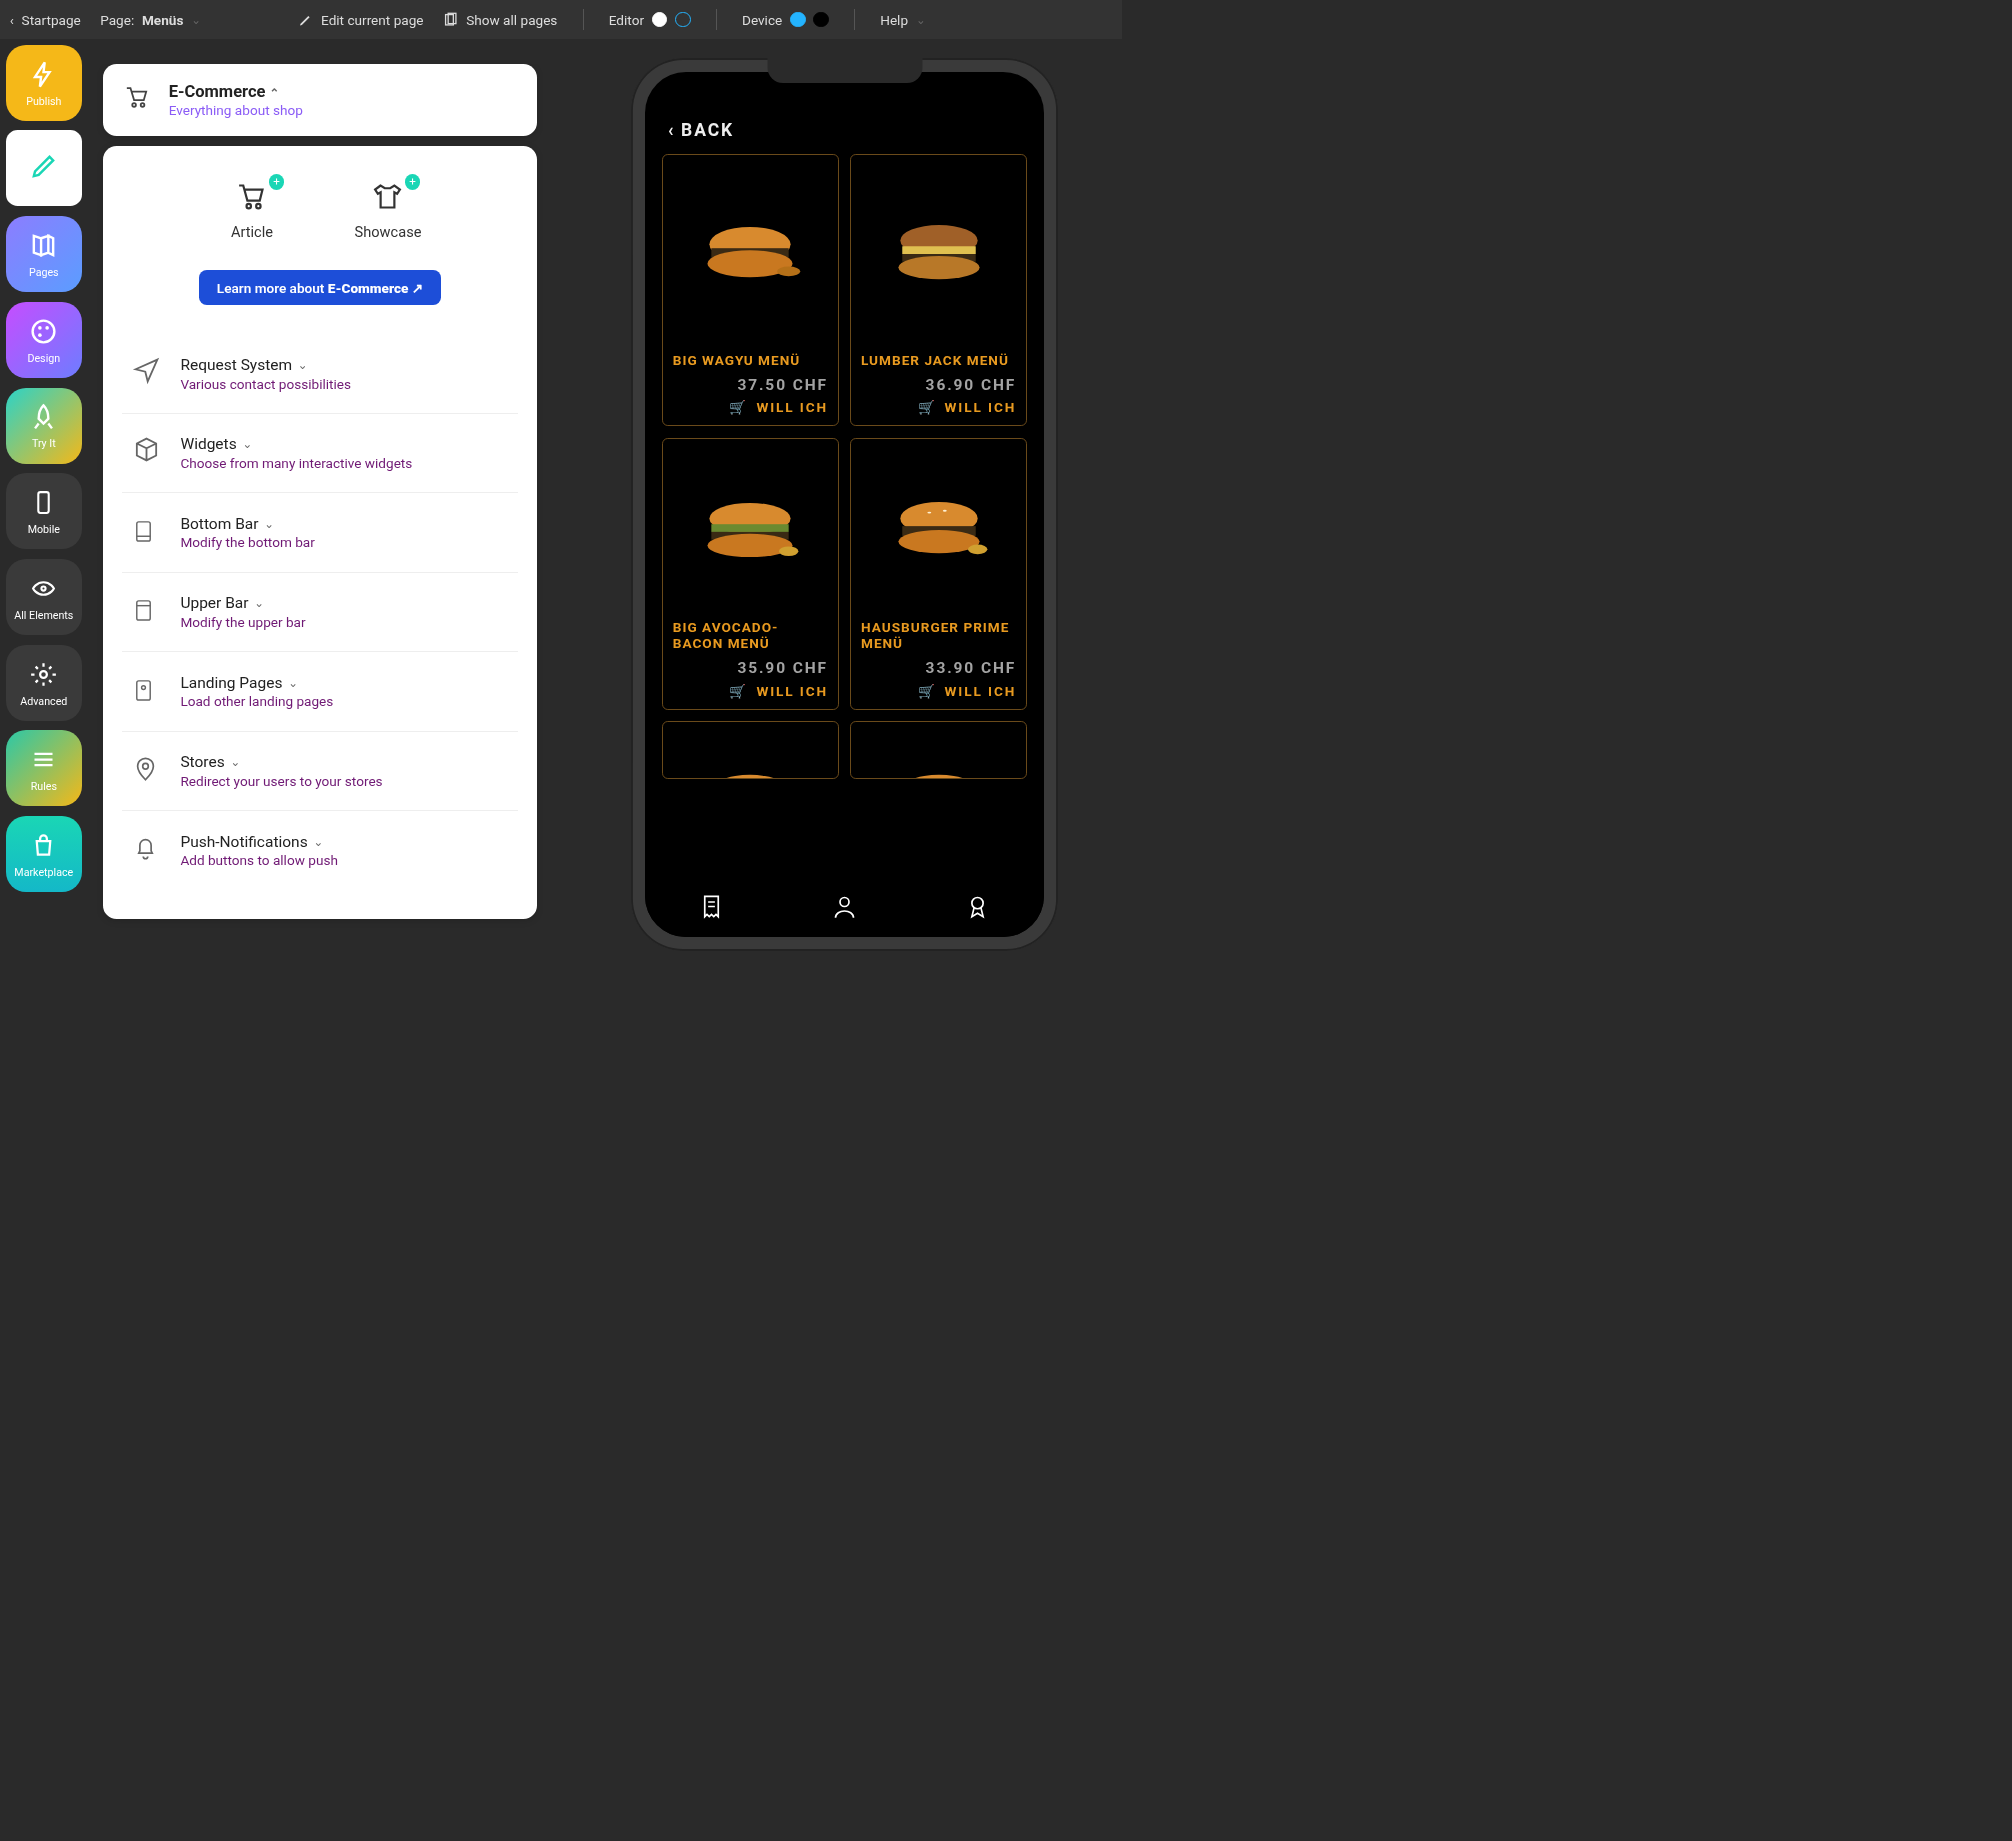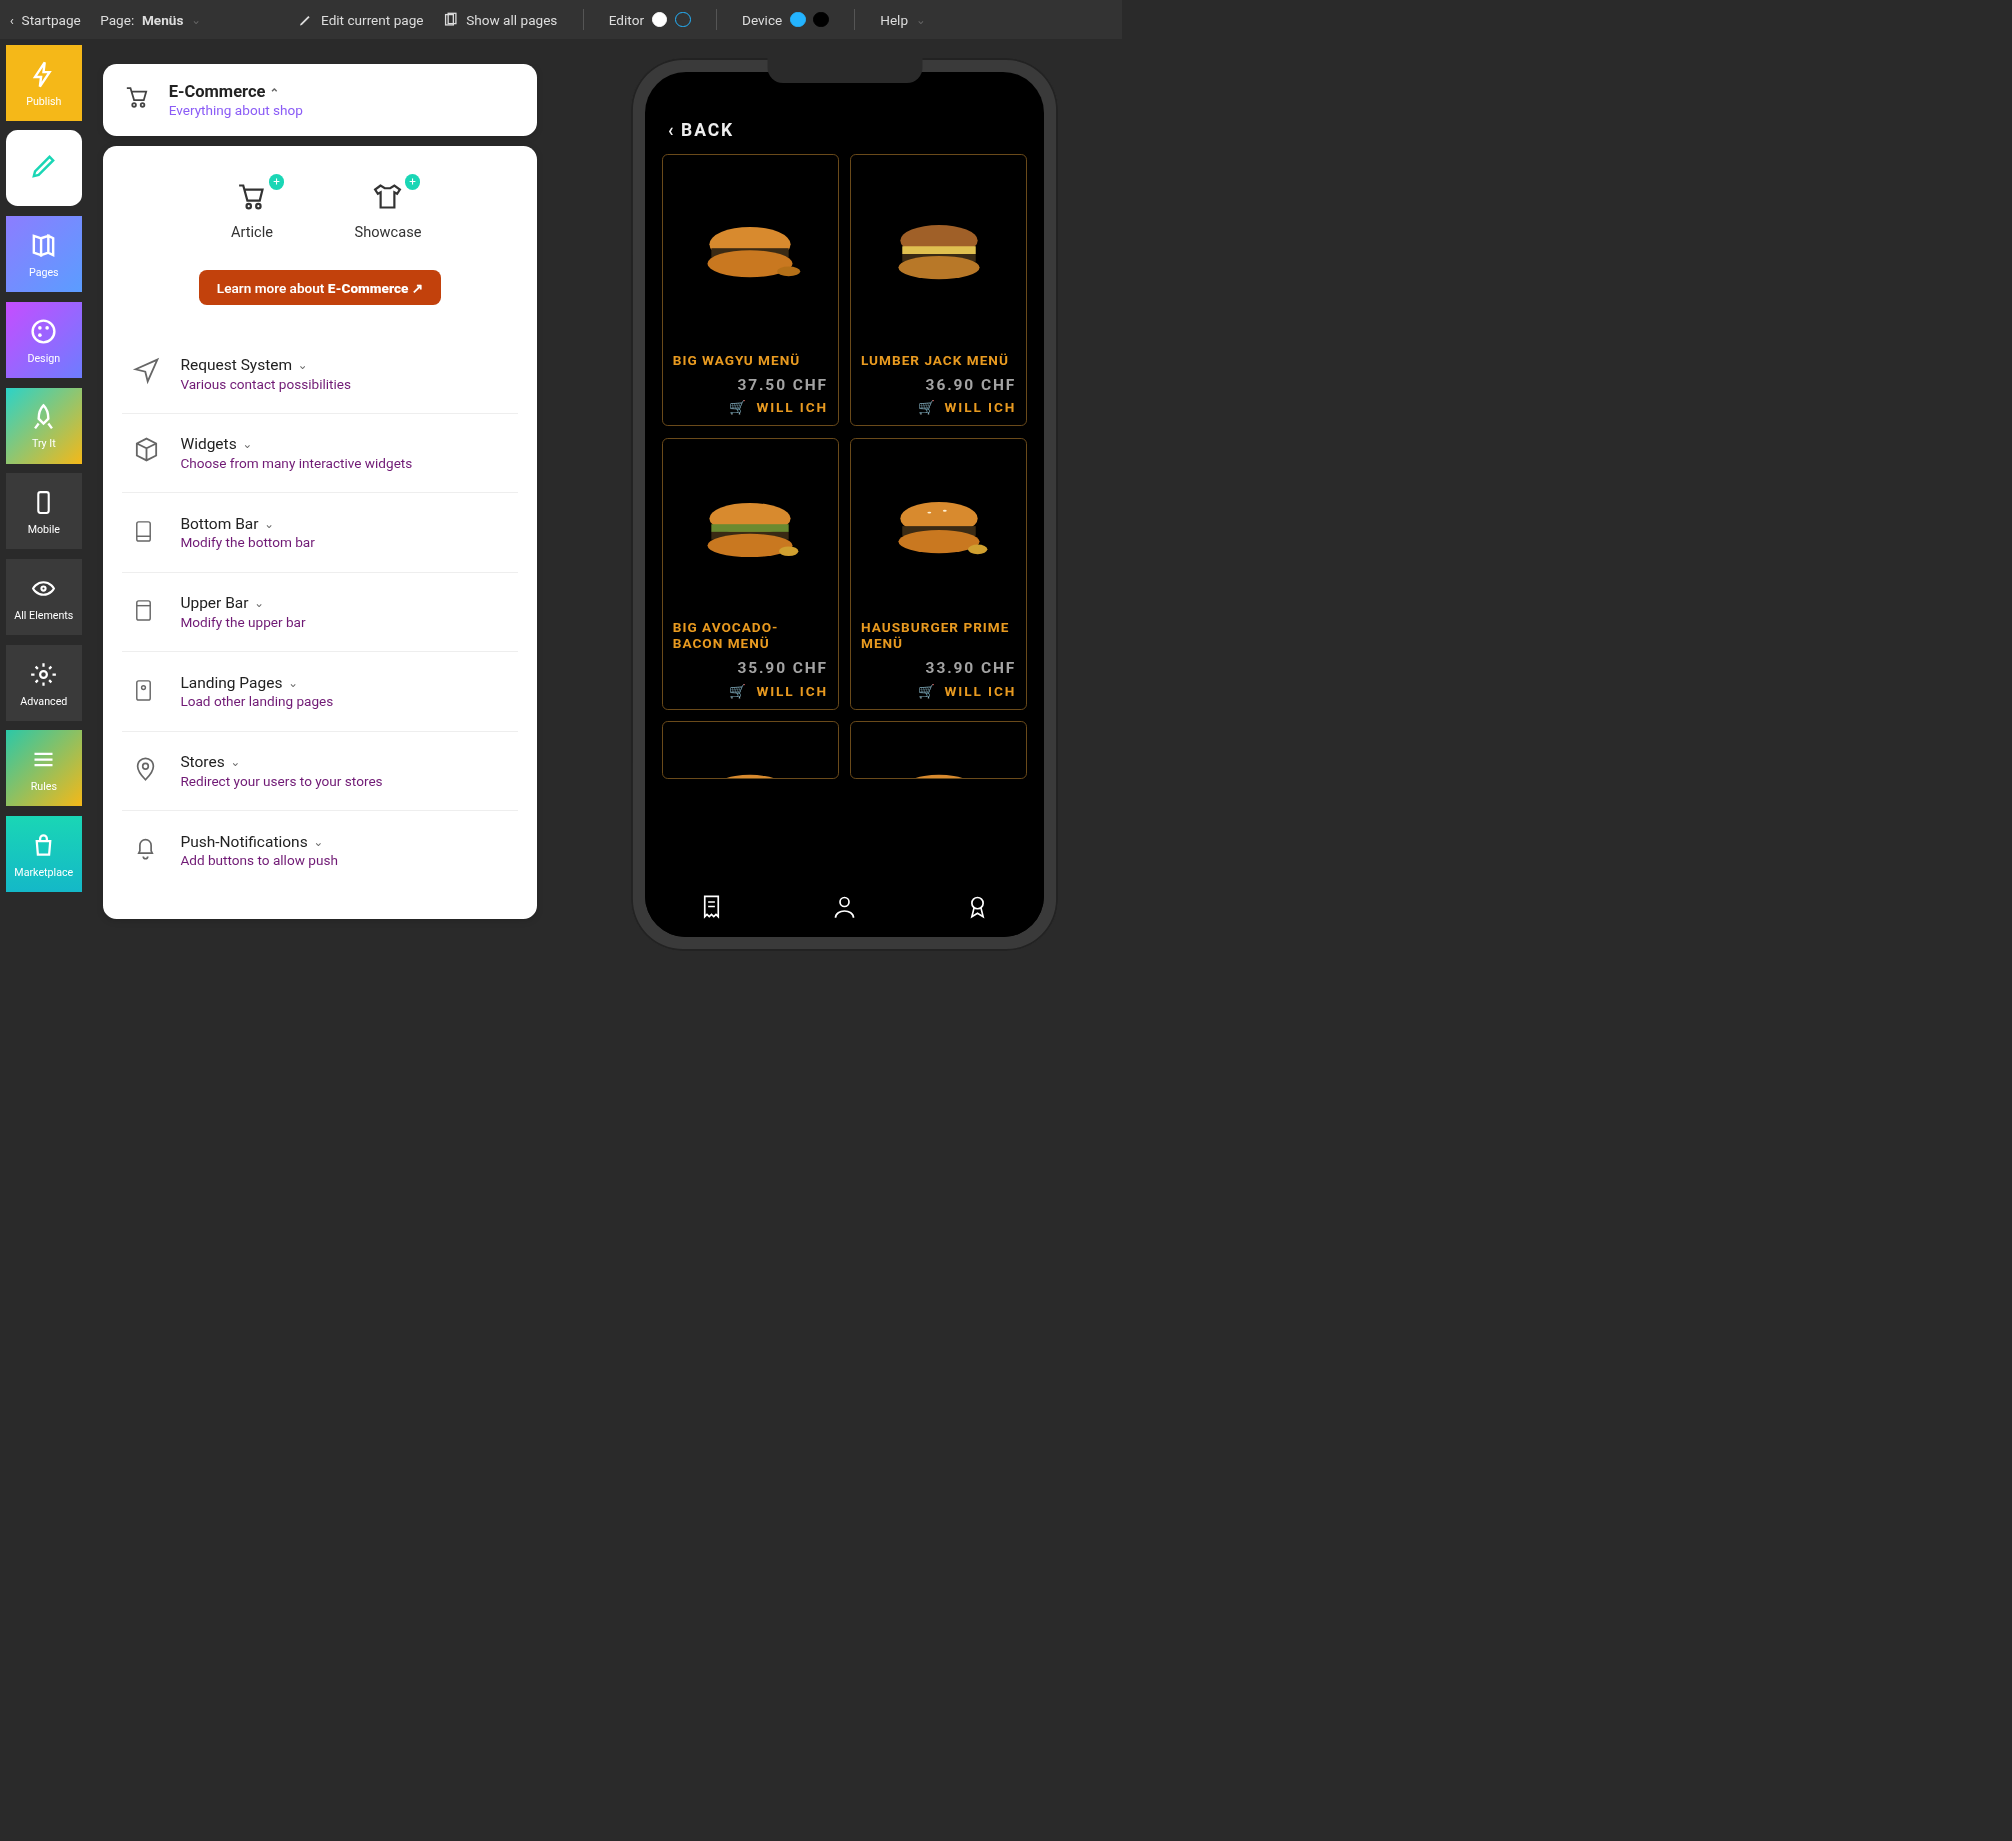--- a/index.html
+++ b/index.html
@@ -12,21 +12,21 @@
 .tb-item svg { fill:#ddd; }
 .radio-pair { display:flex; align-items:center; gap:7.8px; }
 .radio-dot { width:15.5px; height:15.5px; border-radius:50%; border:1.9px solid #555; }
 .radio-dot.white { background:#fff; border-color:#fff; }
 .radio-dot.blue { border-color:#24b4ff; }
 .radio-dot.bluefill { background:#24b4ff; border-color:#24b4ff; }
 .radio-dot.dark { background:#000; border-color:#000; }
 
 
 .rail { position:absolute; left:0; top:39px; width:87px; display:flex; flex-direction:column; gap:9.7px; padding:5.8px; }
-.rail-btn { width:76px; height:76px; border-radius:0; display:flex; flex-direction:column; align-items:center; justify-content:center; gap:3.9px; cursor:pointer; font-size:10.7px; color:#fff; }
+.rail-btn { width:76px; height:76px; border-radius:20px; display:flex; flex-direction:column; align-items:center; justify-content:center; gap:3.9px; cursor:pointer; font-size:10.7px; color:#fff; }
 .rail-btn .ico { width:33px; height:33px; display:flex; align-items:center; justify-content:center; }
 .rail-btn svg { stroke:#fff; fill:none; stroke-width:2; }
 .rail-publish { background:#f5b818; }
 .rail-edit { background:#fff; border-radius:11.6px; }
 .rail-edit svg { stroke:#1ad6b5; }
 .rail-pages { background:linear-gradient(135deg,#8c7dff,#5b9dff); }
 .rail-design { background:linear-gradient(135deg,#c64dff,#6d7dff); }
 .rail-tryit { background:linear-gradient(135deg,#2bd3c8,#f5b818); }
 .rail-dark { background:#3a3a3a; }
 .rail-rules { background:linear-gradient(135deg,#2bc8a8,#f5b818); }
@@ -37,21 +37,21 @@
 .card { background:#fff; border-radius:13.6px; padding:17.5px 19.4px; margin:0 5.8px 9.7px 5.8px; box-shadow:0 1.9px 7.8px rgba(0,0,0,.15); }
 .card.head { display:flex; gap:17.5px; align-items:flex-start; }
 .card.head .ico { width:29px; height:29px; color:#444; }
 .card.head .title { font-weight:700; font-size:16.5px; color:#222; }
 .card.head .sub { font-size:13.6px; color:#8b5cf6; margin-top:1.9px; }
 .card.body { padding:25px 19.4px 29px 19.4px; }
 .elements { display:flex; gap:29px; justify-content:center; padding:9.7px 0 29px 0; }
 .elem { display:flex; flex-direction:column; align-items:center; gap:9.7px; font-size:14.6px; color:#333; position:relative; width:107px; cursor:pointer; }
 .elem .pbox { width:45px; height:33px; position:relative; }
 .elem .plus { position:absolute; top:-5.8px; right:21.3px; width:15.5px; height:15.5px; border-radius:50%; background:#1ad6b5; color:#fff; font-size:11.6px; line-height:15.5px; text-align:center; }
-.learn-btn { display:block; margin:0 auto; background:#c2410c; color:#fff; border:none; border-radius:7.8px; padding:9.7px 17.5px; font-size:13.6px; font-weight:600; cursor:pointer; }
+.learn-btn { display:block; margin:0 auto; background:#1d4ed8; color:#fff; border:none; border-radius:7.8px; padding:9.7px 17.5px; font-size:13.6px; font-weight:600; cursor:pointer; }
 .section { display:flex; gap:17.5px; padding:21.3px 9.7px; border-bottom:1px solid #eee; align-items:flex-start; cursor:pointer; }
 .section:last-child { border-bottom:none; }
 .section .sico { width:31px; height:31px; color:#666; flex-shrink:0; }
 .section .stit { font-weight:400; font-size:15.5px; color:#222; display:flex; align-items:center; gap:5.8px; }
 .section .ssub { font-size:13.6px; color:#701a75; margin-top:1.9px; }
 .chev { font-size:11.6px; color:#666; }
 
 
 .phonewrap { position:absolute; left:631px; top:58px; width:446px; height:912px; }
 .phone-outer { width:427px; height:893px; background:#3a3a3a; border-radius:52px; padding:13.6px; position:relative; box-shadow:0 0 0 1.9px #222 inset; }

